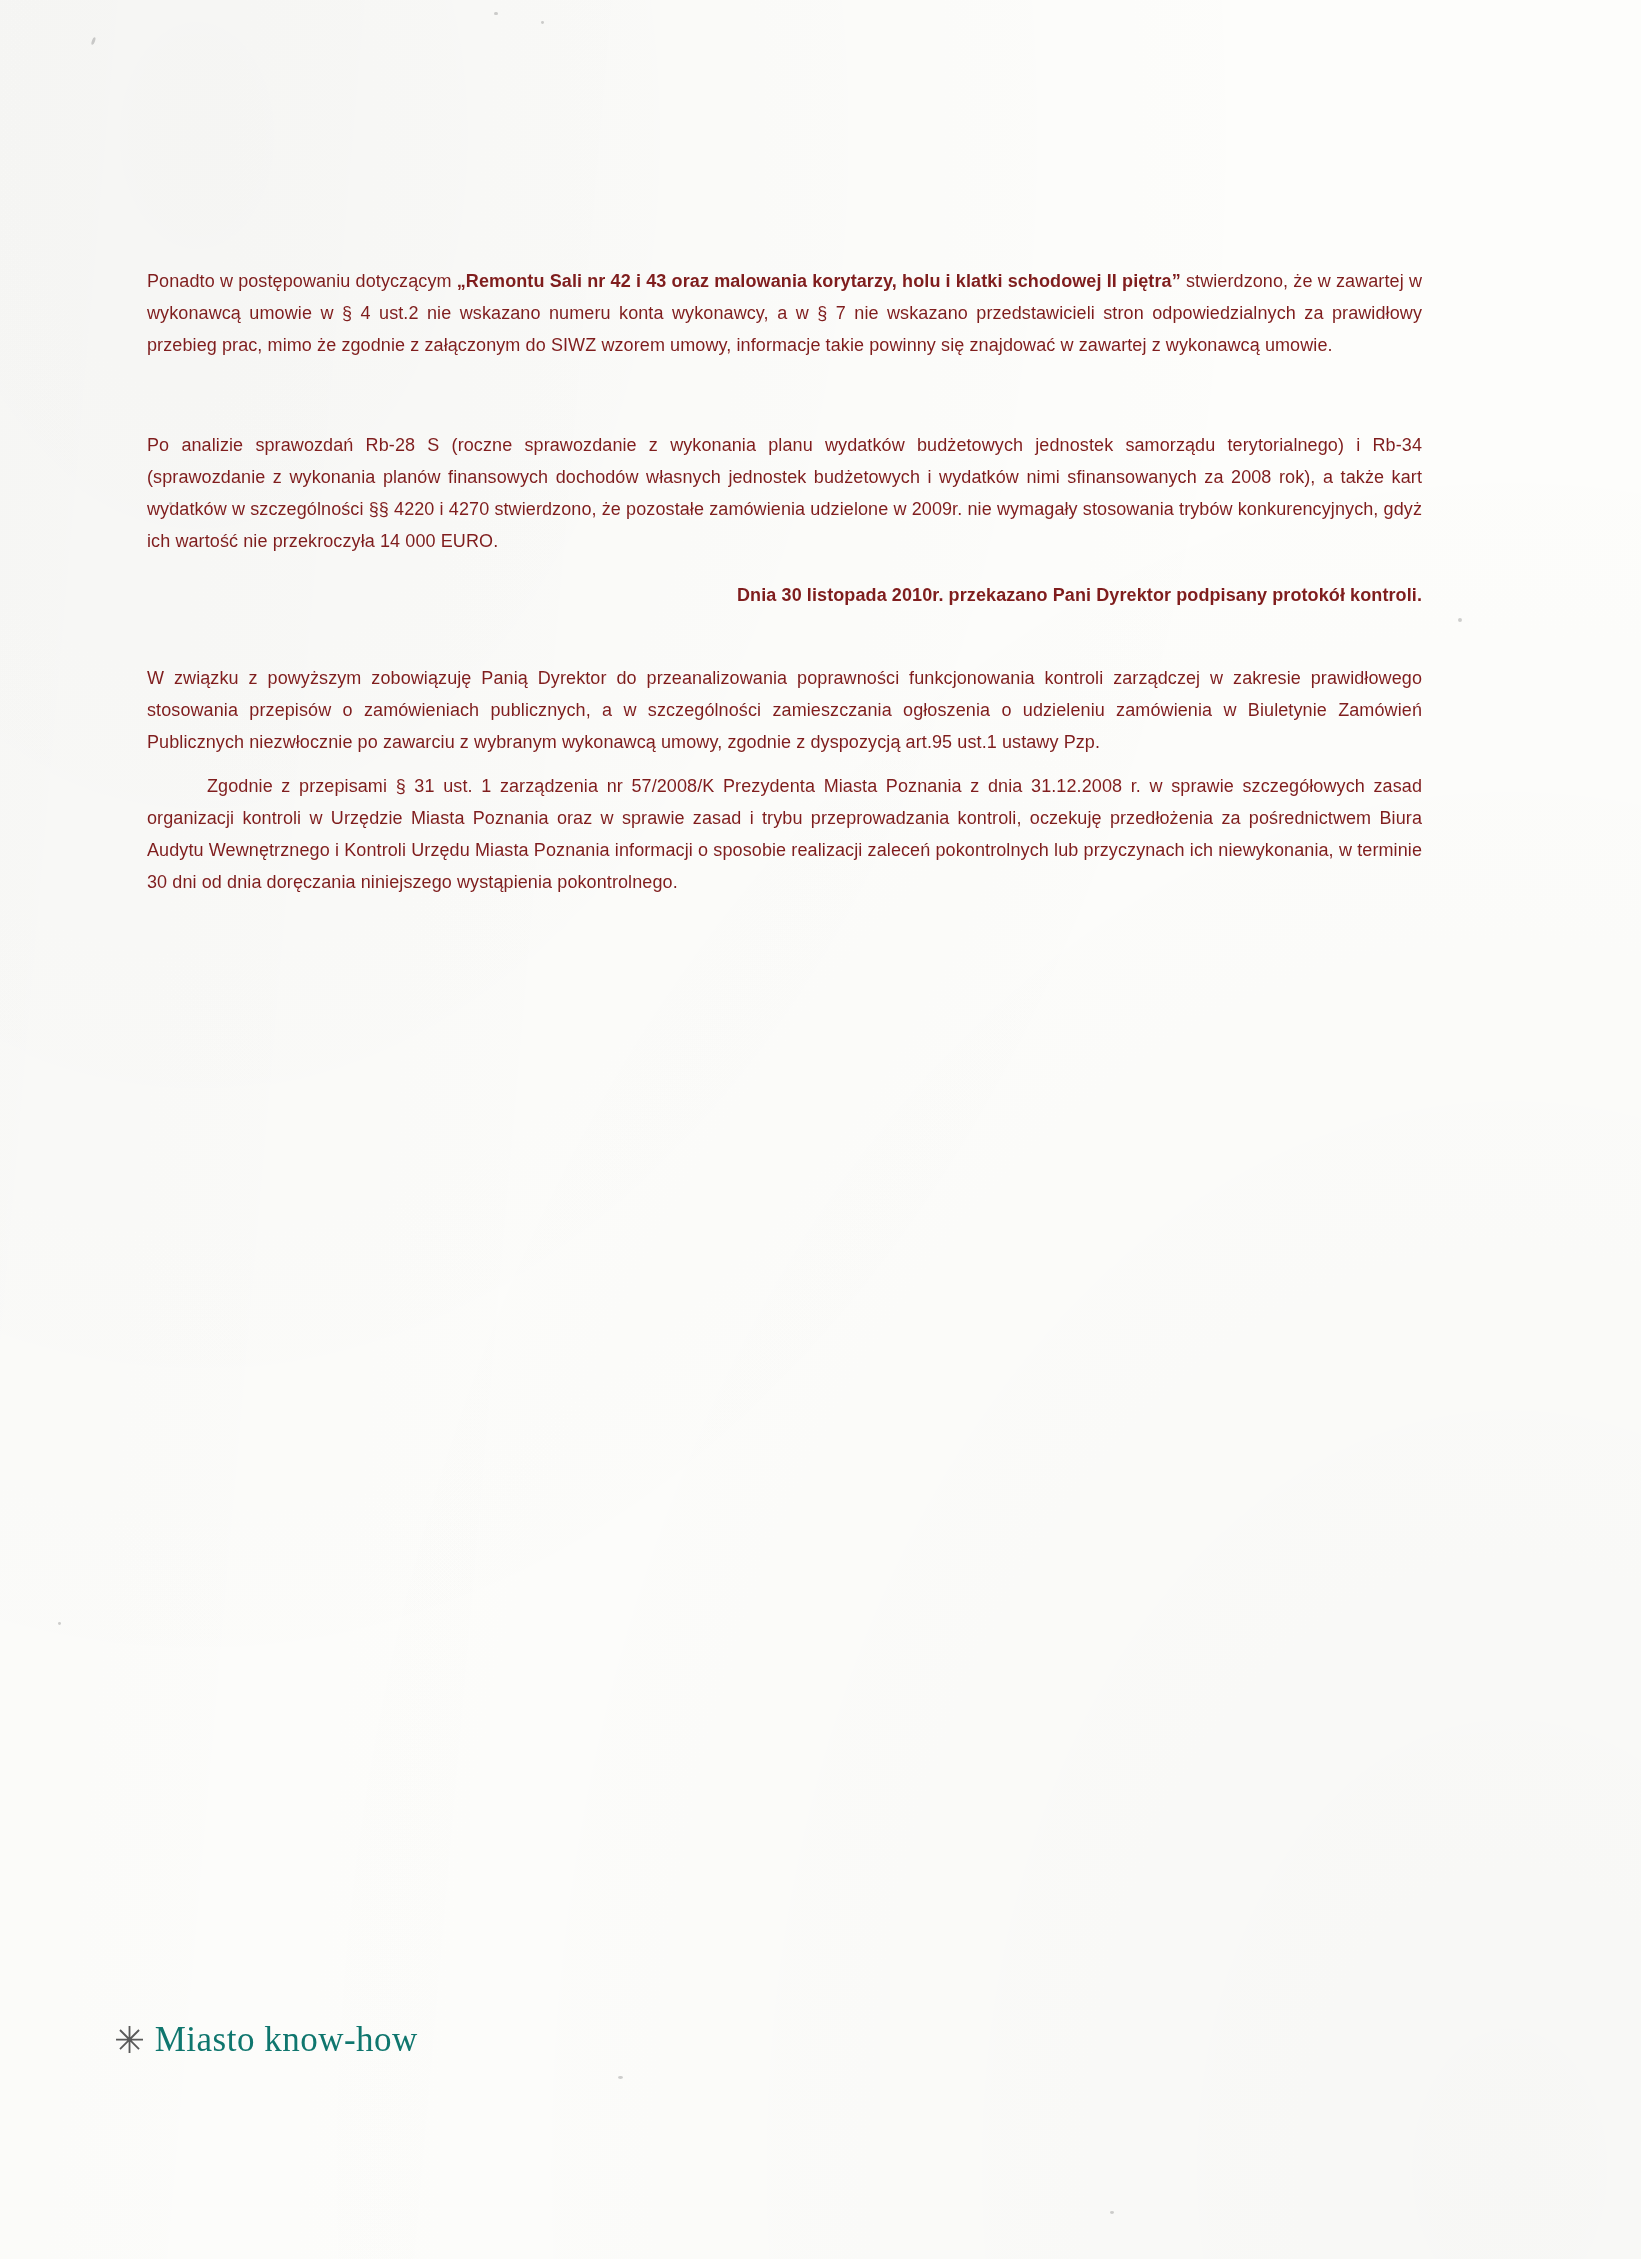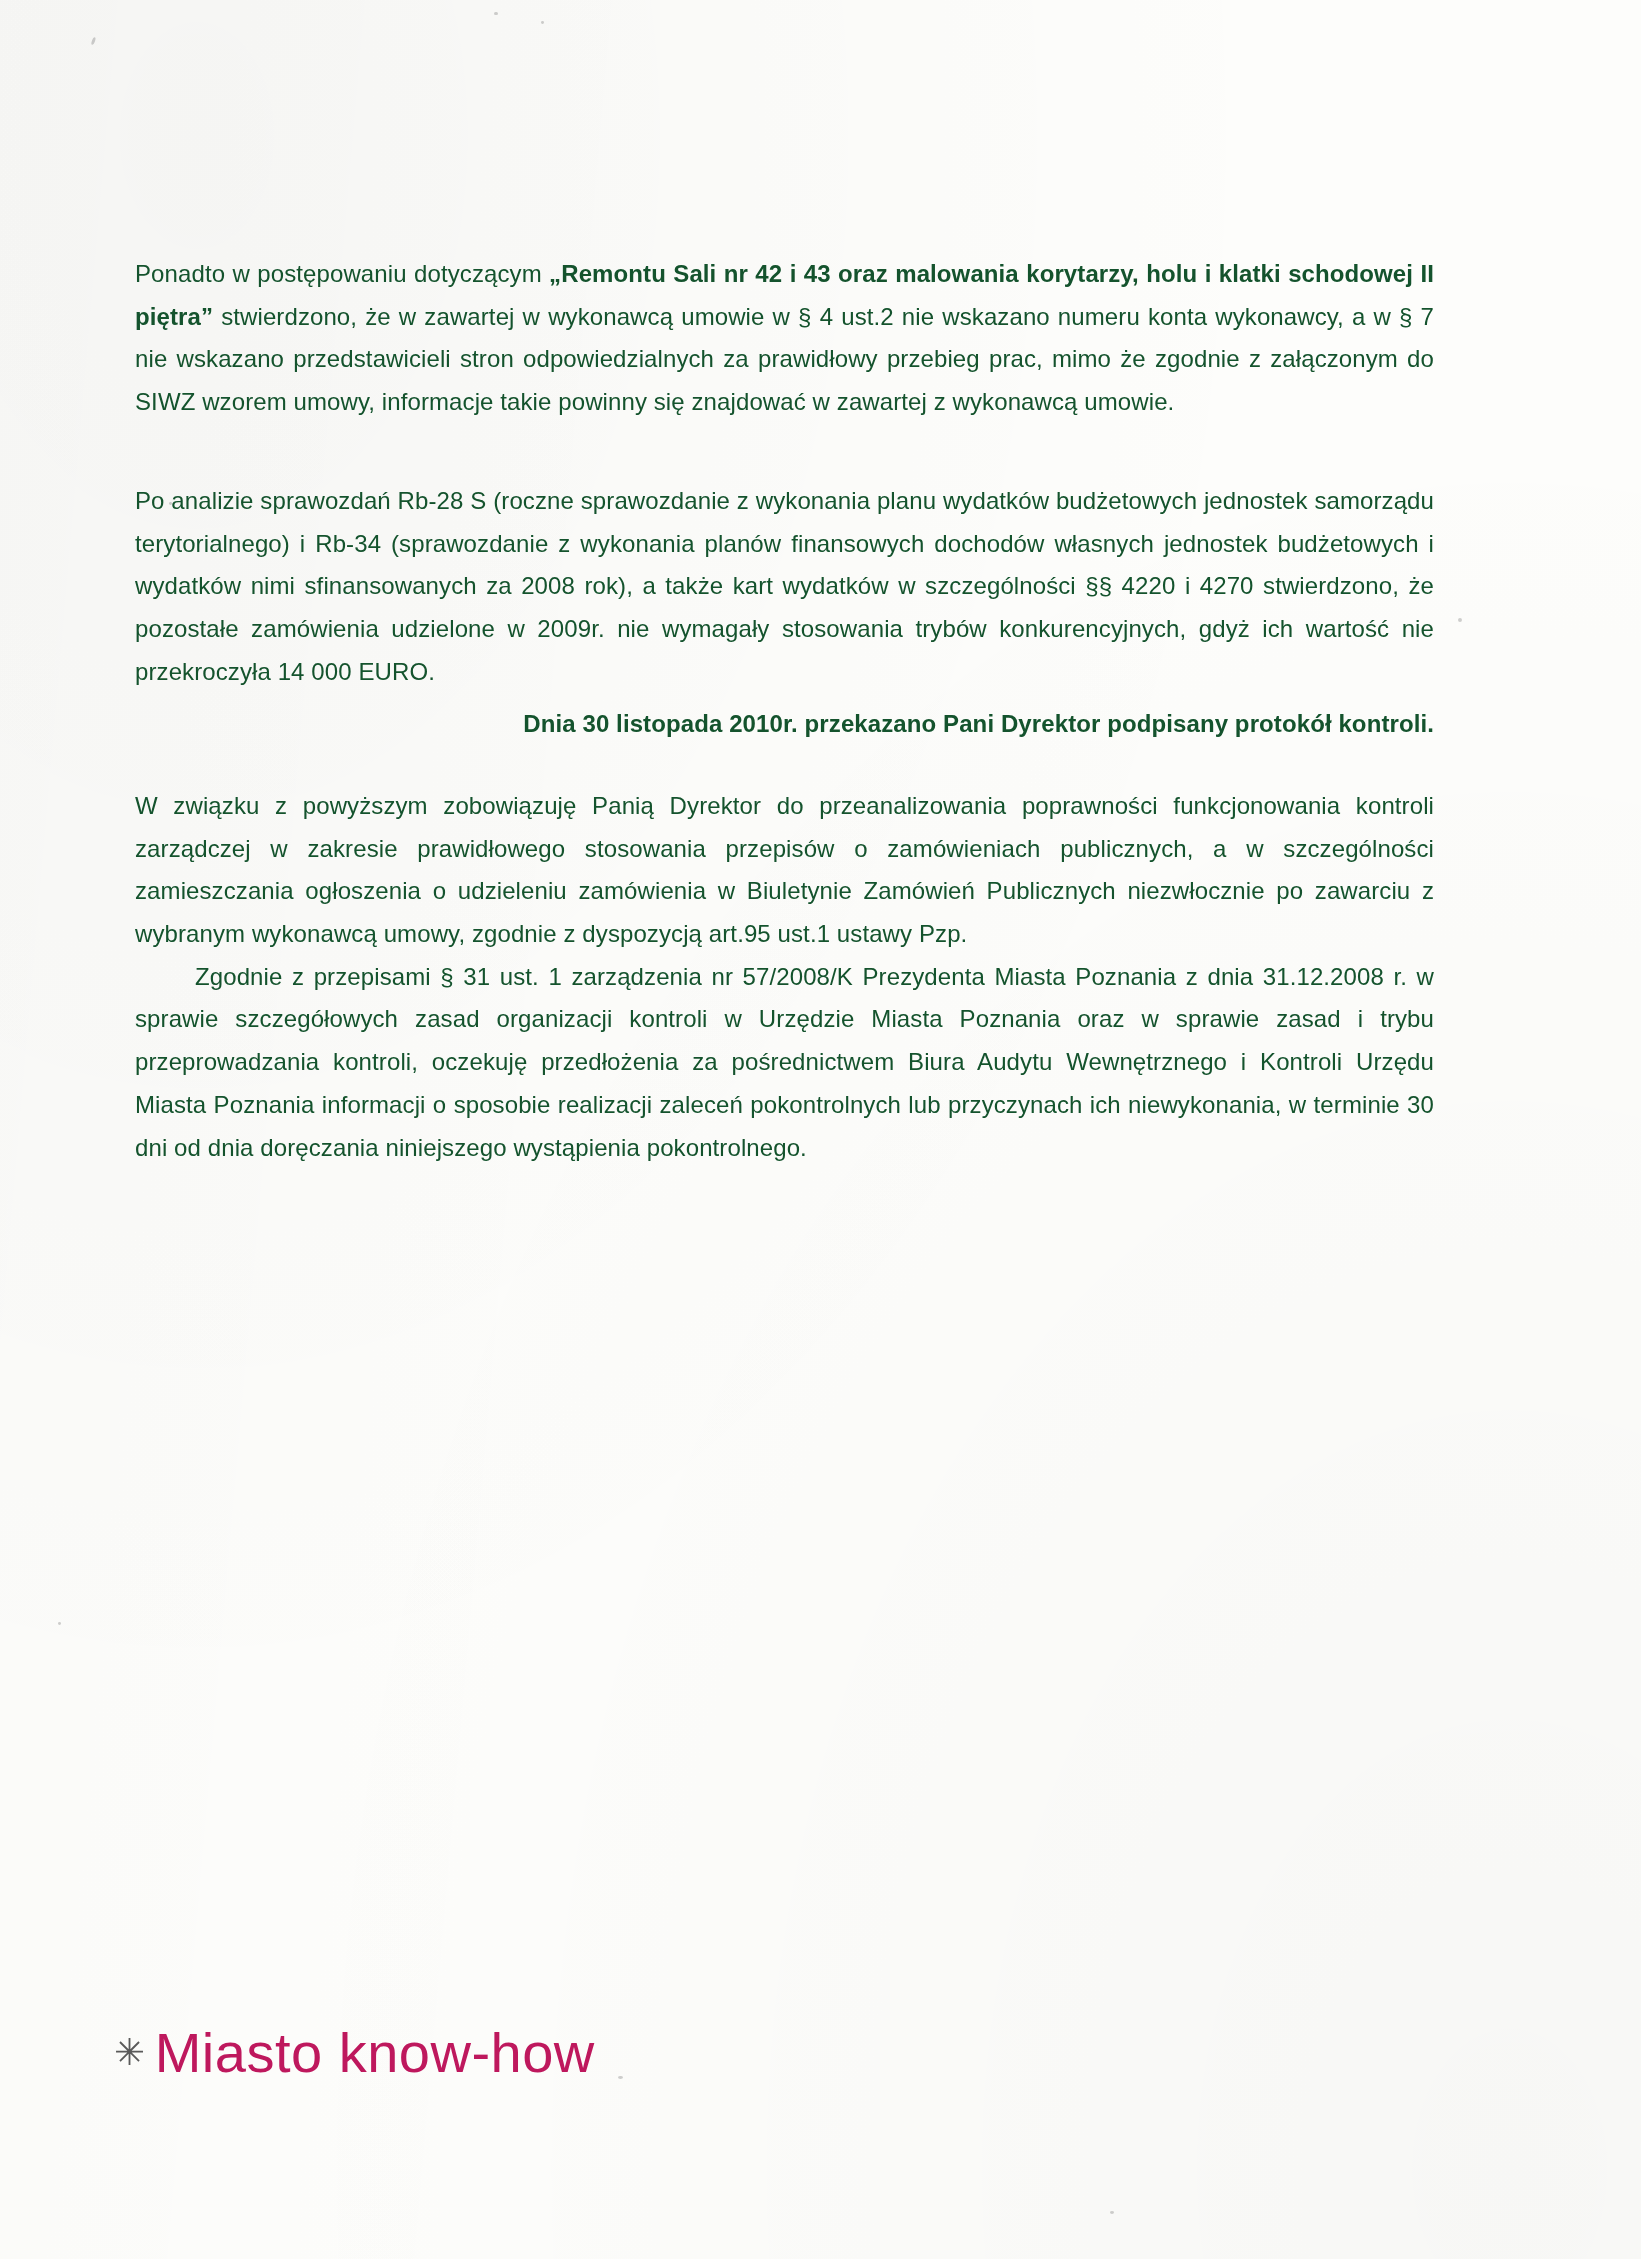--- a/index.html
+++ b/index.html
@@ -33,25 +33,25 @@
   }
 
   .content {
     position: absolute;
     left: 135px;
     top: 253px;
     width: 1299px;
   }
 
   p {
-    margin: 0;
-    font-size: 24px;
+    margin: 12px;
+    font-size: 18px;
     line-height: 1.78;
     text-align: justify;
-    color: #14532d;
+    color: #7f1d1d;
     letter-spacing: 0.1px;
   }
 
   .para-block { margin-bottom: 0; }
 
   .gap-lg { height: 56px; }
   .gap-md { height: 39px; }
   .gap-sm { height: 9.7px; }
 
   .b { font-weight: bold; }
@@ -69,24 +69,24 @@
     gap: 9.7px;
     color: #4a4a4a;
   }
   .footer .star {
     font-size: 37px;
     line-height: 1;
     color: #5a5a5a;
     font-family: "DejaVu Sans", sans-serif;
   }
   .footer .brand {
-    font-size: 56px;
+    font-size: 35px;
     letter-spacing: 0.5px;
-    color: #be185d;
-    font-family: Liberation Sans, sans-serif;
+    color: #0f766e;
+    font-family: Liberation Serif, serif;
     font-weight: 300;
   }
 
   
   .speck {
     position: absolute;
     background: rgba(0,0,0,0.18);
     border-radius: 50%;
   }
   .s1 { left: 92px;  top: 37px;  width: 2.9px; height: 7.7px; transform: rotate(20deg);}

